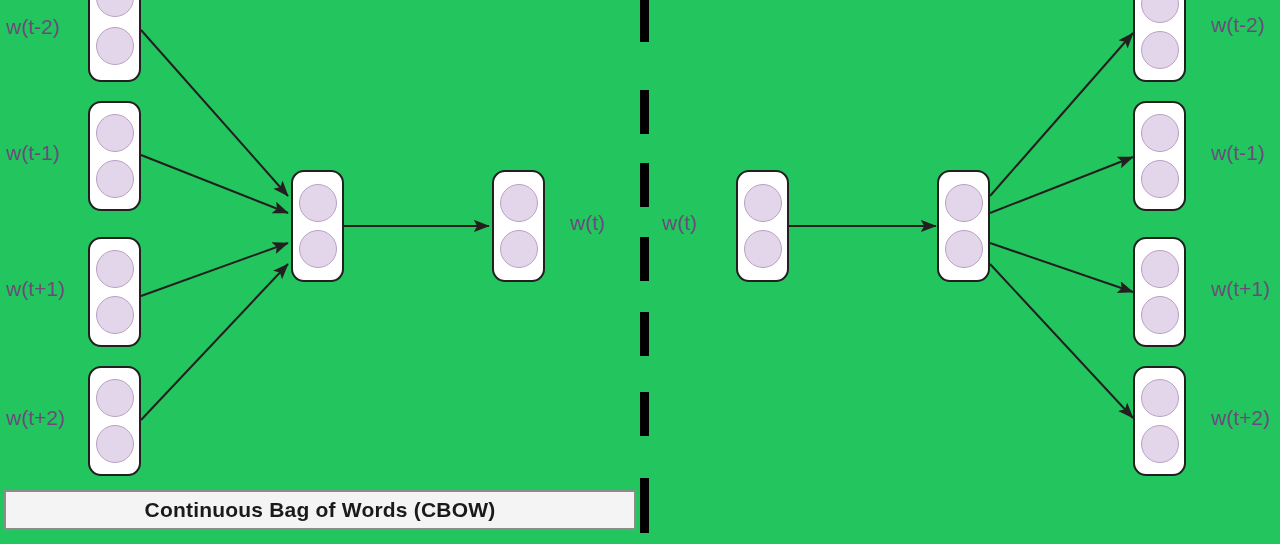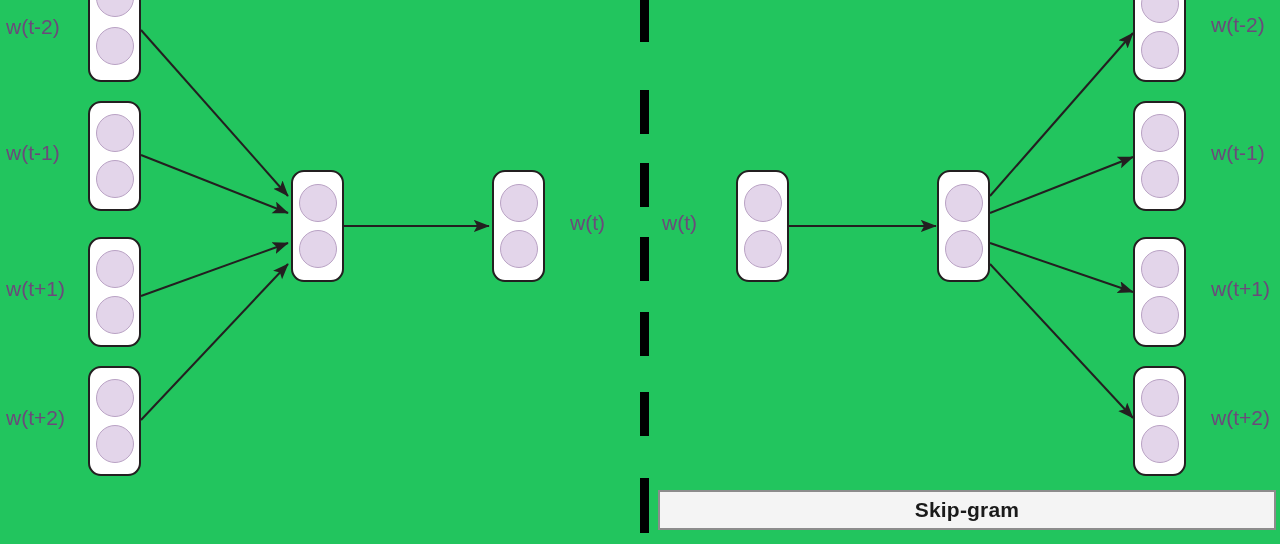--- a/index.html
+++ b/index.html
@@ -176,18 +176,18 @@
     <div class="unit" style="width:38px;height:38px;margin:4px 0;"></div>
   </div>
   <div class="wlabel" style="left:1211px; top:277px; font-size:21px;">w(t+1)</div>
 
   <div class="node-box" style="left:1133px; top:366px; width:53px; height:110px;">
     <div class="unit" style="width:38px;height:38px;margin:4px 0;"></div>
     <div class="unit" style="width:38px;height:38px;margin:4px 0;"></div>
   </div>
   <div class="wlabel" style="left:1211px; top:406px; font-size:21px;">w(t+2)</div>
 
+  <div class="caption-bar" style="left:4px; top:490px; width:632px; height:40px;">
+    <span class="caption-text">Continuous Bag of Words (CBOW)</span>
+  </div>
 
-  <div class="caption-bar" style="left:658px; top:490px; width:618px; height:40px;">
-    <span class="caption-text">Skip-gram</span>
-  </div>
 
 </div>
 
 </body></html>

